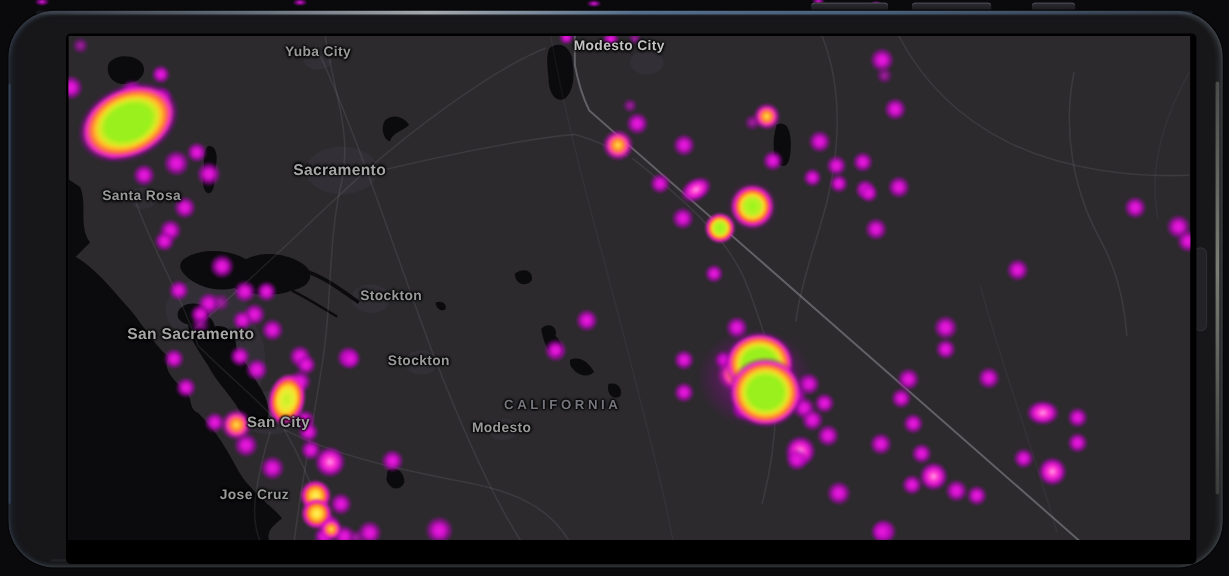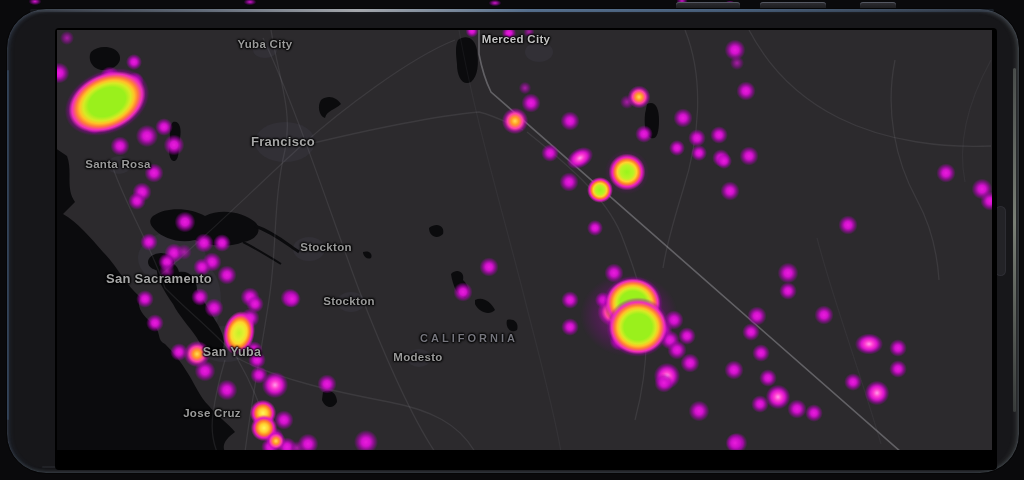--- a/index.html
+++ b/index.html
@@ -273,27 +273,27 @@
             <div class="dot d-green-vert" style="left: 232px; top: 333px; width: 34px; height: 48px; transform: translate(-50%, -50%) rotate(12deg);"></div>
             <div class="dot d-halo" style="left: 100px; top: 102px; width: 112px; height: 82px; transform: translate(-50%, -50%) rotate(-25deg);"></div>
             <div class="dot d-green-lg" style="left: 100px; top: 102px; width: 92px; height: 64px; transform: translate(-50%, -50%) rotate(-25deg);"></div>
             <div class="dot d-halo" style="left: 622px; top: 315px; width: 122px; height: 104px; transform: translate(-50%, -50%) rotate(0deg);"></div>
             <div class="dot d-orange" style="left: 608px; top: 312px; width: 40px; height: 34px; transform: translate(-50%, -50%) rotate(0deg);"></div>
             <div class="dot d-green-lg" style="left: 626px; top: 303px; width: 62px; height: 56px; transform: translate(-50%, -50%) rotate(0deg);"></div>
             <div class="dot d-green-lg" style="left: 631px; top: 327px; width: 66px; height: 62px; transform: translate(-50%, -50%) rotate(0deg);"></div>
           </div>
         <div id="label-layer">
             <div class="lbl " style="left: 258px; top: 44px;">Yuba City</div>
-            <div class="lbl bright" style="left: 509px; top: 39px;">Merced City</div>
-            <div class="lbl lg" style="left: 276px; top: 141px;">Francisco</div>
+            <div class="lbl bright" style="left: 509px; top: 39px;">Modesto City</div>
+            <div class="lbl lg" style="left: 276px; top: 141px;">Sacramento</div>
             <div class="lbl " style="left: 111px; top: 164px;">Santa Rosa</div>
             <div class="lbl " style="left: 303px; top: 247px; margin-left: 16px;">Stockton</div>
             <div class="lbl lg" style="left: 152px; top: 278px;">San Sacramento</div>
             <div class="lbl " style="left: 342px; top: 301px;">Stockton</div>
             <div class="lbl region" style="left: 462px; top: 338px;">CALIFORNIA</div>
-            <div class="lbl md" style="left: 225px; top: 352px;">San Yuba</div>
+            <div class="lbl md" style="left: 225px; top: 352px;">San City</div>
             <div class="lbl " style="left: 411px; top: 357px;">Modesto</div>
             <div class="lbl " style="left: 205px; top: 413px;">Jose Cruz</div>
           </div>
       </div>
     </div>
   </div>
 </div>
 
 </body></html>

